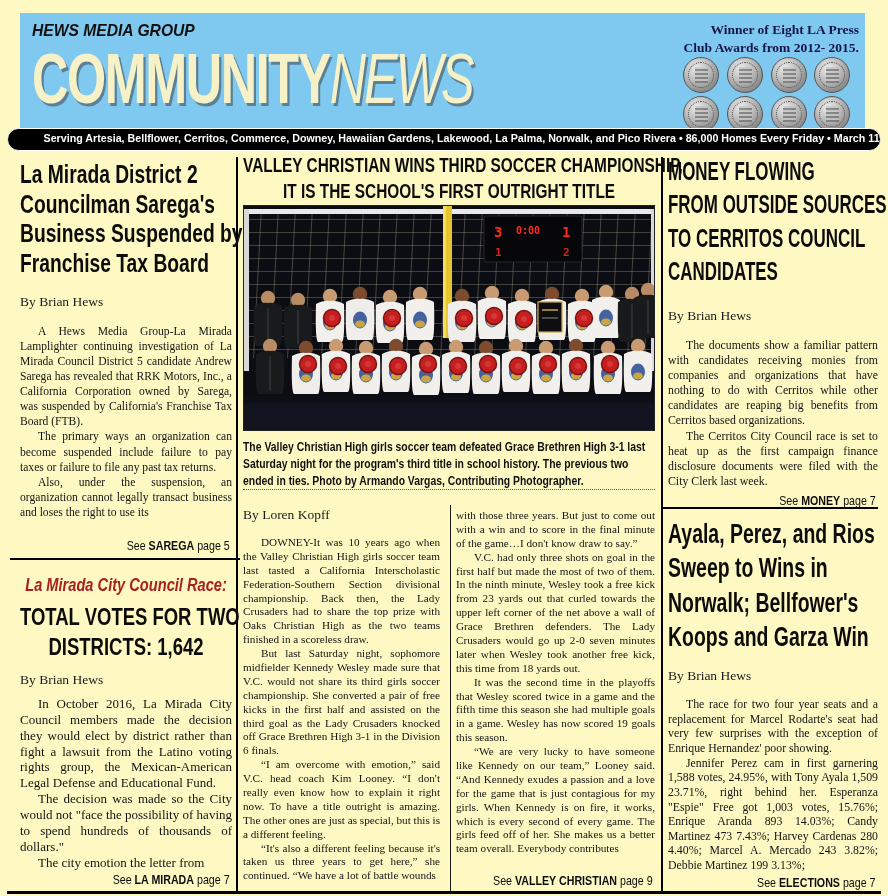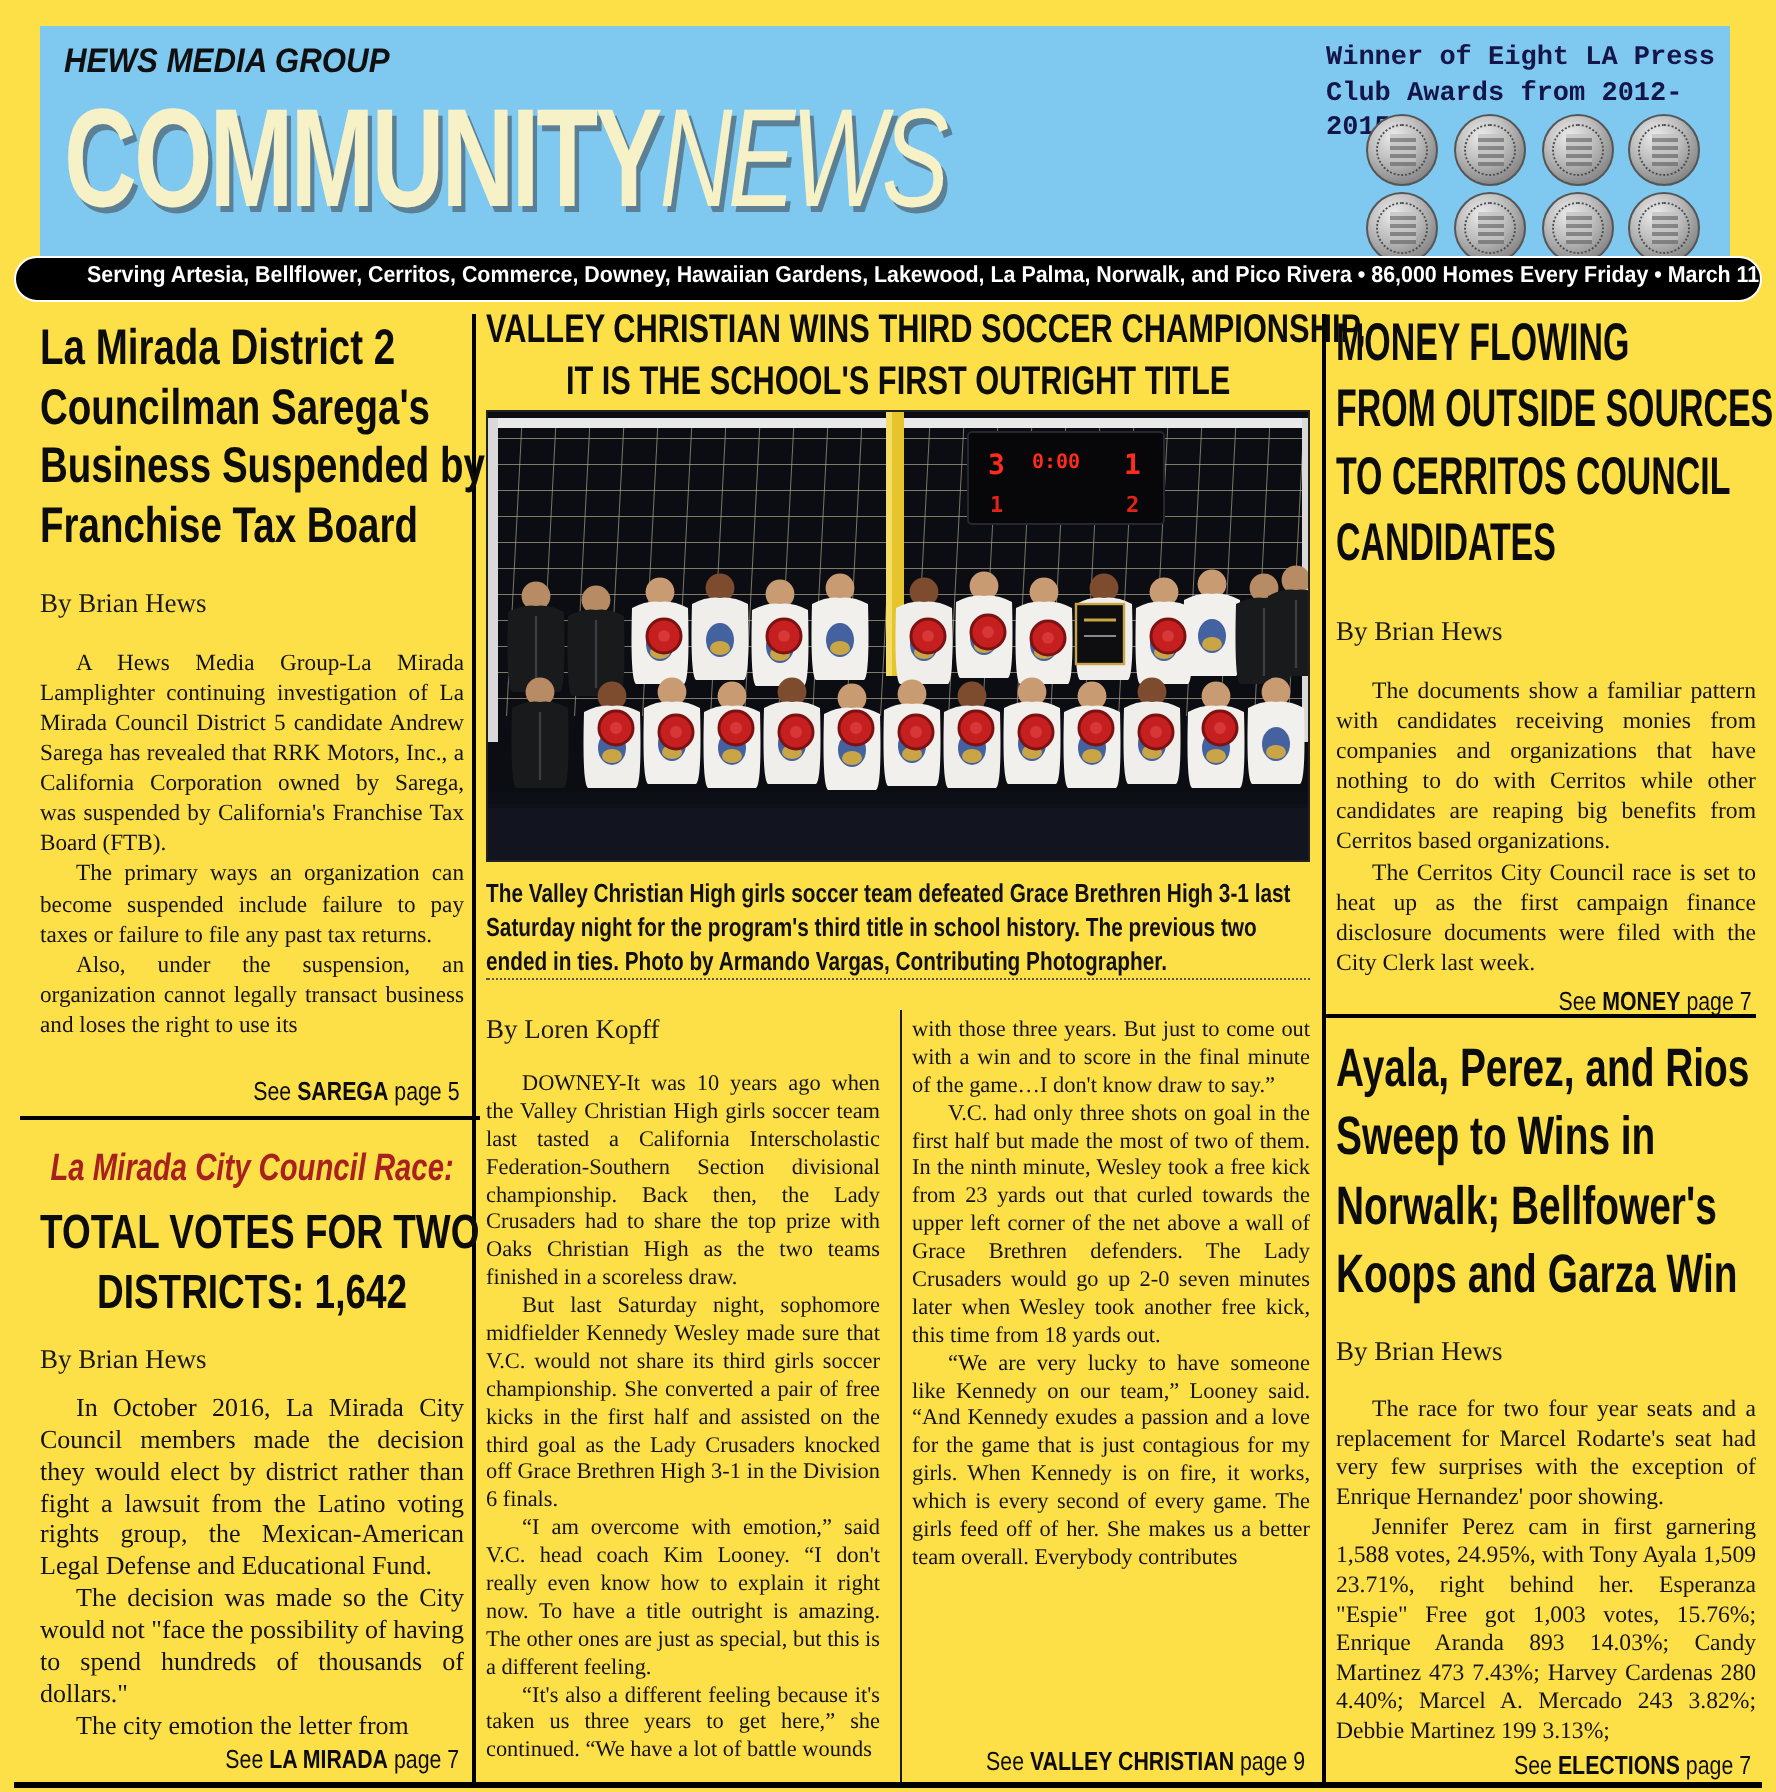--- a/index.html
+++ b/index.html
@@ -1,31 +1,31 @@
 <!DOCTYPE html>
 <html><head>
 <meta charset="utf-8">
 <style>
   * { box-sizing: border-box; }
   html,body { margin:0; padding:0; background:#e9e9e9; }
-  .page { position:relative; width:888px; height:896px; background:#fde047;
+  .page { position:relative; width:888px; height:896px; background:#fef9c3;
           font-family:"Liberation Serif", serif; color:#131313; overflow:hidden; margin:0 auto; }
 
   
   .masthead { position:absolute; left:20px; top:13px; width:845px; height:117px; }
   .publisher { position:absolute; left:12px; top:8px; font-family:"Liberation Sans",sans-serif;
                font-style:italic; font-weight:700; font-size:17px; color:#101010;
                transform:scaleX(.92); transform-origin:0 0; white-space:nowrap; }
   .paper-title { position:absolute; left:12px; top:30px; font-family:"Liberation Sans",sans-serif;
                  font-weight:700; font-size:70px; line-height:1.05; letter-spacing:-2px;
                  color:#f6f1c6; white-space:nowrap; transform:scaleX(.72); transform-origin:0 0;
                  text-shadow:3px 3px 0 rgba(55,55,60,.5); }
   .paper-title .accent { font-style:italic; font-weight:400; letter-spacing:-3px; }
-  .award-note { position:absolute; right:6px; top:8px; width:196px; text-align:left;
-                font-family:Liberation Mono, monospace; font-weight:700; font-size:13.5px;
+  .award-note { position:absolute; right:6px; top:8px; width:196px; text-align:right;
+                font-family:Liberation Serif, serif; font-weight:700; font-size:13.5px;
                 line-height:1.3; color:#15154a; }
   .medals { position:absolute; right:12px; top:44px; width:170px;
             display:grid; grid-template-columns:repeat(4,1fr); gap:3px 5px; }
   .medal { width:36px; height:36px; border-radius:50%; position:relative; border:1px solid #565656;
            background:radial-gradient(circle at 38% 30%, #ececec 0%, #bfbfbf 38%, #8e8e8e 72%, #696969 100%); }
   .medal::after { content:""; position:absolute; inset:4px; border-radius:50%; border:1px dotted #4b4b4b; }
   .medal::before { content:""; position:absolute; left:11px; top:9px; width:13px; height:16px; opacity:.75;
            background:repeating-linear-gradient(0deg,#6f6f6f 0 2px,#c2c2c2 2px 4px); }
 
   .tagline-bar { position:absolute; left:7px; top:128px; width:874px; height:23px; background:#000;
@@ -286,20 +286,21 @@
 
     <div class="sub-col sub1 body">
       <p>DOWNEY-It was 10 years ago when the Valley Christian High girls soccer team last tasted a California Interscholastic Federation-Southern Section divisional championship. Back then, the Lady Crusaders had to share the top prize with Oaks Christian High as the two teams finished in a scoreless draw.</p>
       <p>But last Saturday night, sophomore midfielder Kennedy Wesley made sure that V.C. would not share its third girls soccer championship. She converted a pair of free kicks in the first half and assisted on the third goal as the Lady Crusaders knocked off Grace Brethren High 3-1 in the Division 6 finals.</p>
       <p>“I am overcome with emotion,” said V.C. head coach Kim Looney. “I don't really even know how to explain it right now. To have a title outright is amazing. The other ones are just as special, but this is a different feeling.</p>
       <p>“It's also a different feeling because it's taken us three years to get here,” she continued. “We have a lot of battle wounds</p>
     </div>
     <div class="sub-col sub2 body">
       <p style="text-indent:0">with those three years. But just to come out with a win and to score in the final minute of the game…I don't know draw to say.”</p>
       <p>V.C. had only three shots on goal in the first half but made the most of two of them. In the ninth minute, Wesley took a free kick from 23 yards out that curled towards the upper left corner of the net above a wall of Grace Brethren defenders. The Lady Crusaders would go up 2-0 seven minutes later when Wesley took another free kick, this time from 18 yards out.</p>
+      <p>It was the second time in the playoffs that Wesley scored twice in a game and the fifth time this season she had multiple goals in a game. Wesley has now scored 19 goals this season.</p>
       <p>“We are very lucky to have someone like Kennedy on our team,” Looney said. “And Kennedy exudes a passion and a love for the game that is just contagious for my girls. When Kennedy is on fire, it works, which is every second of every game. The girls feed off of her. She makes us a better team overall. Everybody contributes</p>
     </div>
     <div class="see see3"><span>See </span><span class="ref">VALLEY CHRISTIAN</span><span> page 9</span></div>
   </div>
 
   <div class="col-right">
     <div class="hl hl-money cx64">
       <div>MONEY FLOWING</div>
       <div>FROM OUTSIDE SOURCES</div>
       <div>TO CERRITOS COUNCIL</div>

